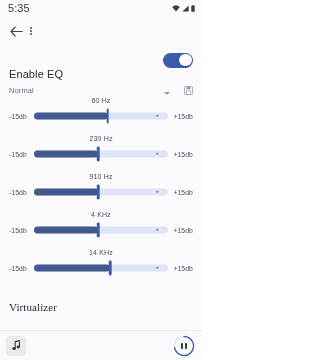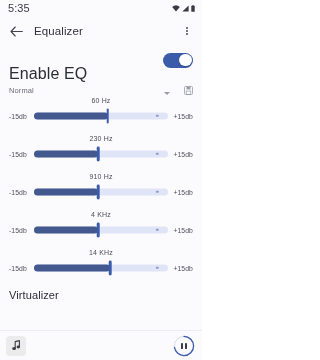--- a/index.html
+++ b/index.html
@@ -89,21 +89,21 @@
     overflow: hidden;
   }
 
   .eq-row {
     height: 28px;
     display: flex;
     align-items: center;
     justify-content: space-between;
   }
   .eq-label {
-    font-size: 16px;
+    font-size: 11px;
     color: #2c2c36;
     letter-spacing: 0.1px;
     margin-top: 28px;
   }
   .switch {
     width: 30px; height: 15px;
     border-radius: 8px;
     background: #3b5ca8;
     position: relative;
     cursor: pointer;
@@ -207,22 +207,23 @@
     transform: translate(-50%, -50%);
     width: 2.6px;
     height: 15px;
     border-radius: 1.4px;
     background: #3b5ca8;
   }
 
   .section-title {
     font-size: 11px;
     color: #2c2c36;
-    margin-top: 4px;
-    letter-spacing: 0.1px;
+    margin-top: 16px;
+    letter-spacing: 0.1px;
+    font-family: Liberation Serif, serif;
   }
 
   
   .player {
     position: absolute;
     left: 0; right: 0; bottom: 0;
     height: 30px;
     background: #fbfbfe;
     border-top: 1px solid #ececf2;
     display: flex;
@@ -282,21 +283,20 @@
       </span>
     </span>
   </div>
 
   <div class="appbar">
     <span class="back-btn">
       <svg width="13" height="11" viewBox="0 0 13 11">
         <path d="M5.2 1 L1 5.5 L5.2 10 M1 5.5 L12.3 5.5" stroke="#43434e" stroke-width="1.1" fill="none" stroke-linecap="round" stroke-linejoin="round"></path>
       </svg>
     </span>
-    <span class="appbar-title">Equalizer</span>
     <span class="overflow-btn">
       <i></i>
         <i></i>
         <i></i>
     </span>
   </div>
 
   <div class="content">
 
     <div class="eq-row">

